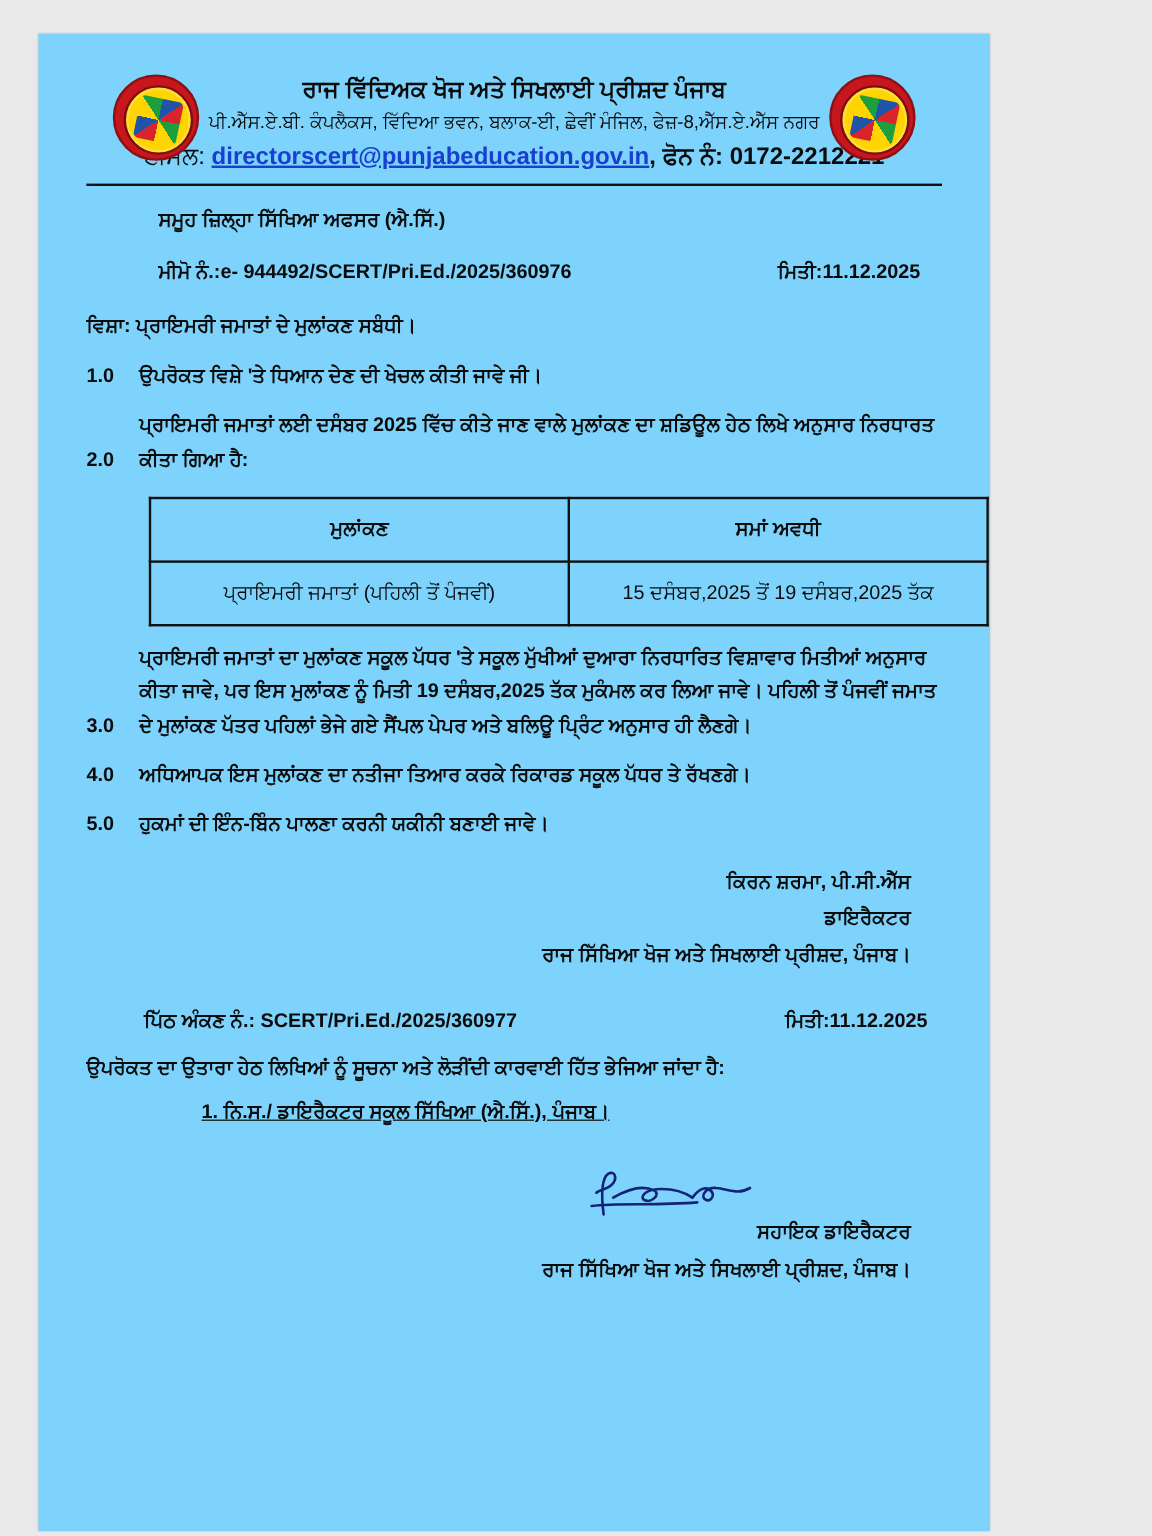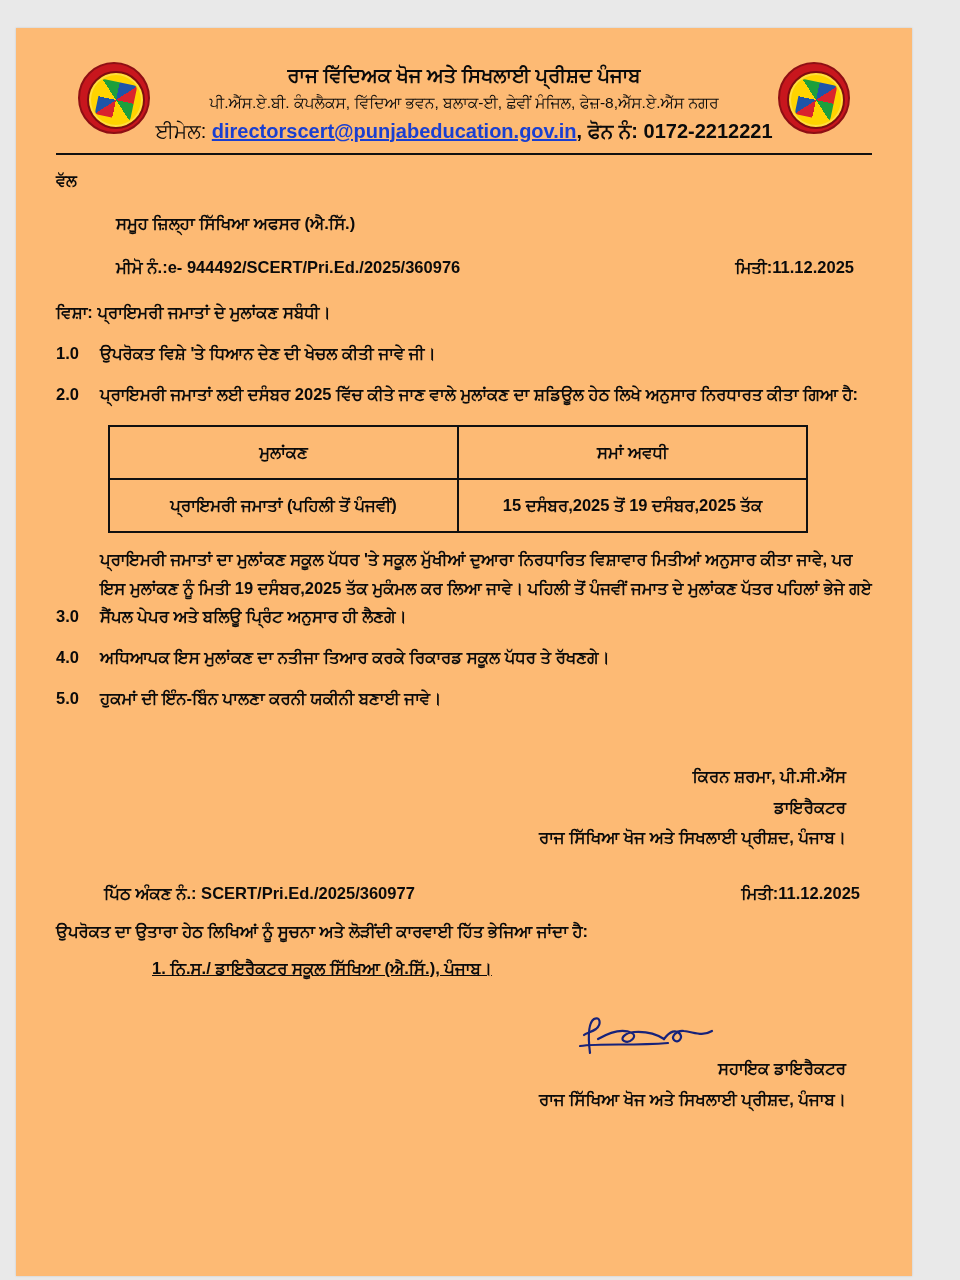--- a/index.html
+++ b/index.html
@@ -11,25 +11,25 @@
   .page {
     width: 960px;
     height: 1280px;
     position: relative;
     background: #e9e9e9;
     overflow: hidden;
     box-sizing: border-box;
   }
   .sheet {
     position: absolute;
-    left: 16px;
+    left: 32px;
     top: 28px;
-    width: 896px;
+    width: 793px;
     height: 1248px;
-    background: #fdba74;
+    background: #7dd3fc;
     box-sizing: border-box;
     padding: 26px 40px 0 40px;
     box-shadow: 0 0 2px rgba(0,0,0,.15);
   }
 
   
   .header {
     position: relative;
     text-align: center;
   }
@@ -142,25 +142,25 @@
     table-layout: fixed;
   }
   table.eval th, table.eval td {
     border: 2px solid #111;
     text-align: center;
     font-size: 16.5px;
     color: #0b0b0b;
     padding: 11px 6px;
   }
   table.eval th { font-weight: bold; }
-  table.eval td { font-weight: bold; margin-top: 15px; }
+  table.eval td { font-weight: normal; margin-top: 15px; }
 
   
   .sig-block {
-    margin-top: 48px;
+    margin-top: 18px;
     text-align: right;
     font-weight: bold;
     line-height: 1.85;
     padding-right: 26px;
   }
 
   .endorse-row {
     display: flex;
     justify-content: space-between;
     align-items: flex-end;
@@ -215,21 +215,20 @@
         <span class="lbl">ਈਮੇਲ:</span>
         <a href="#">directorscert@punjabeducation.gov.in</a>,
         <span>ਫੋਨ ਨੰ:</span>
         <span>0172-2212221</span>
       </div>
       <hr class="rule">
     </div>
 
     <div class="body">
 
-      <div class="to">ਵੱਲ</div>
 
       <div class="addr-block">
         <div class="l1">ਸਮੂਹ ਜ਼ਿਲ੍ਹਾ ਸਿੱਖਿਆ ਅਫਸਰ (ਐ.ਸਿੱ.)</div>
       </div>
 
       <div class="memo-row">
         <div>ਮੀਮੋ ਨੰ.:e- 944492/SCERT/Pri.Ed./2025/360976</div>
         <div>ਮਿਤੀ:11.12.2025</div>
       </div>
 

